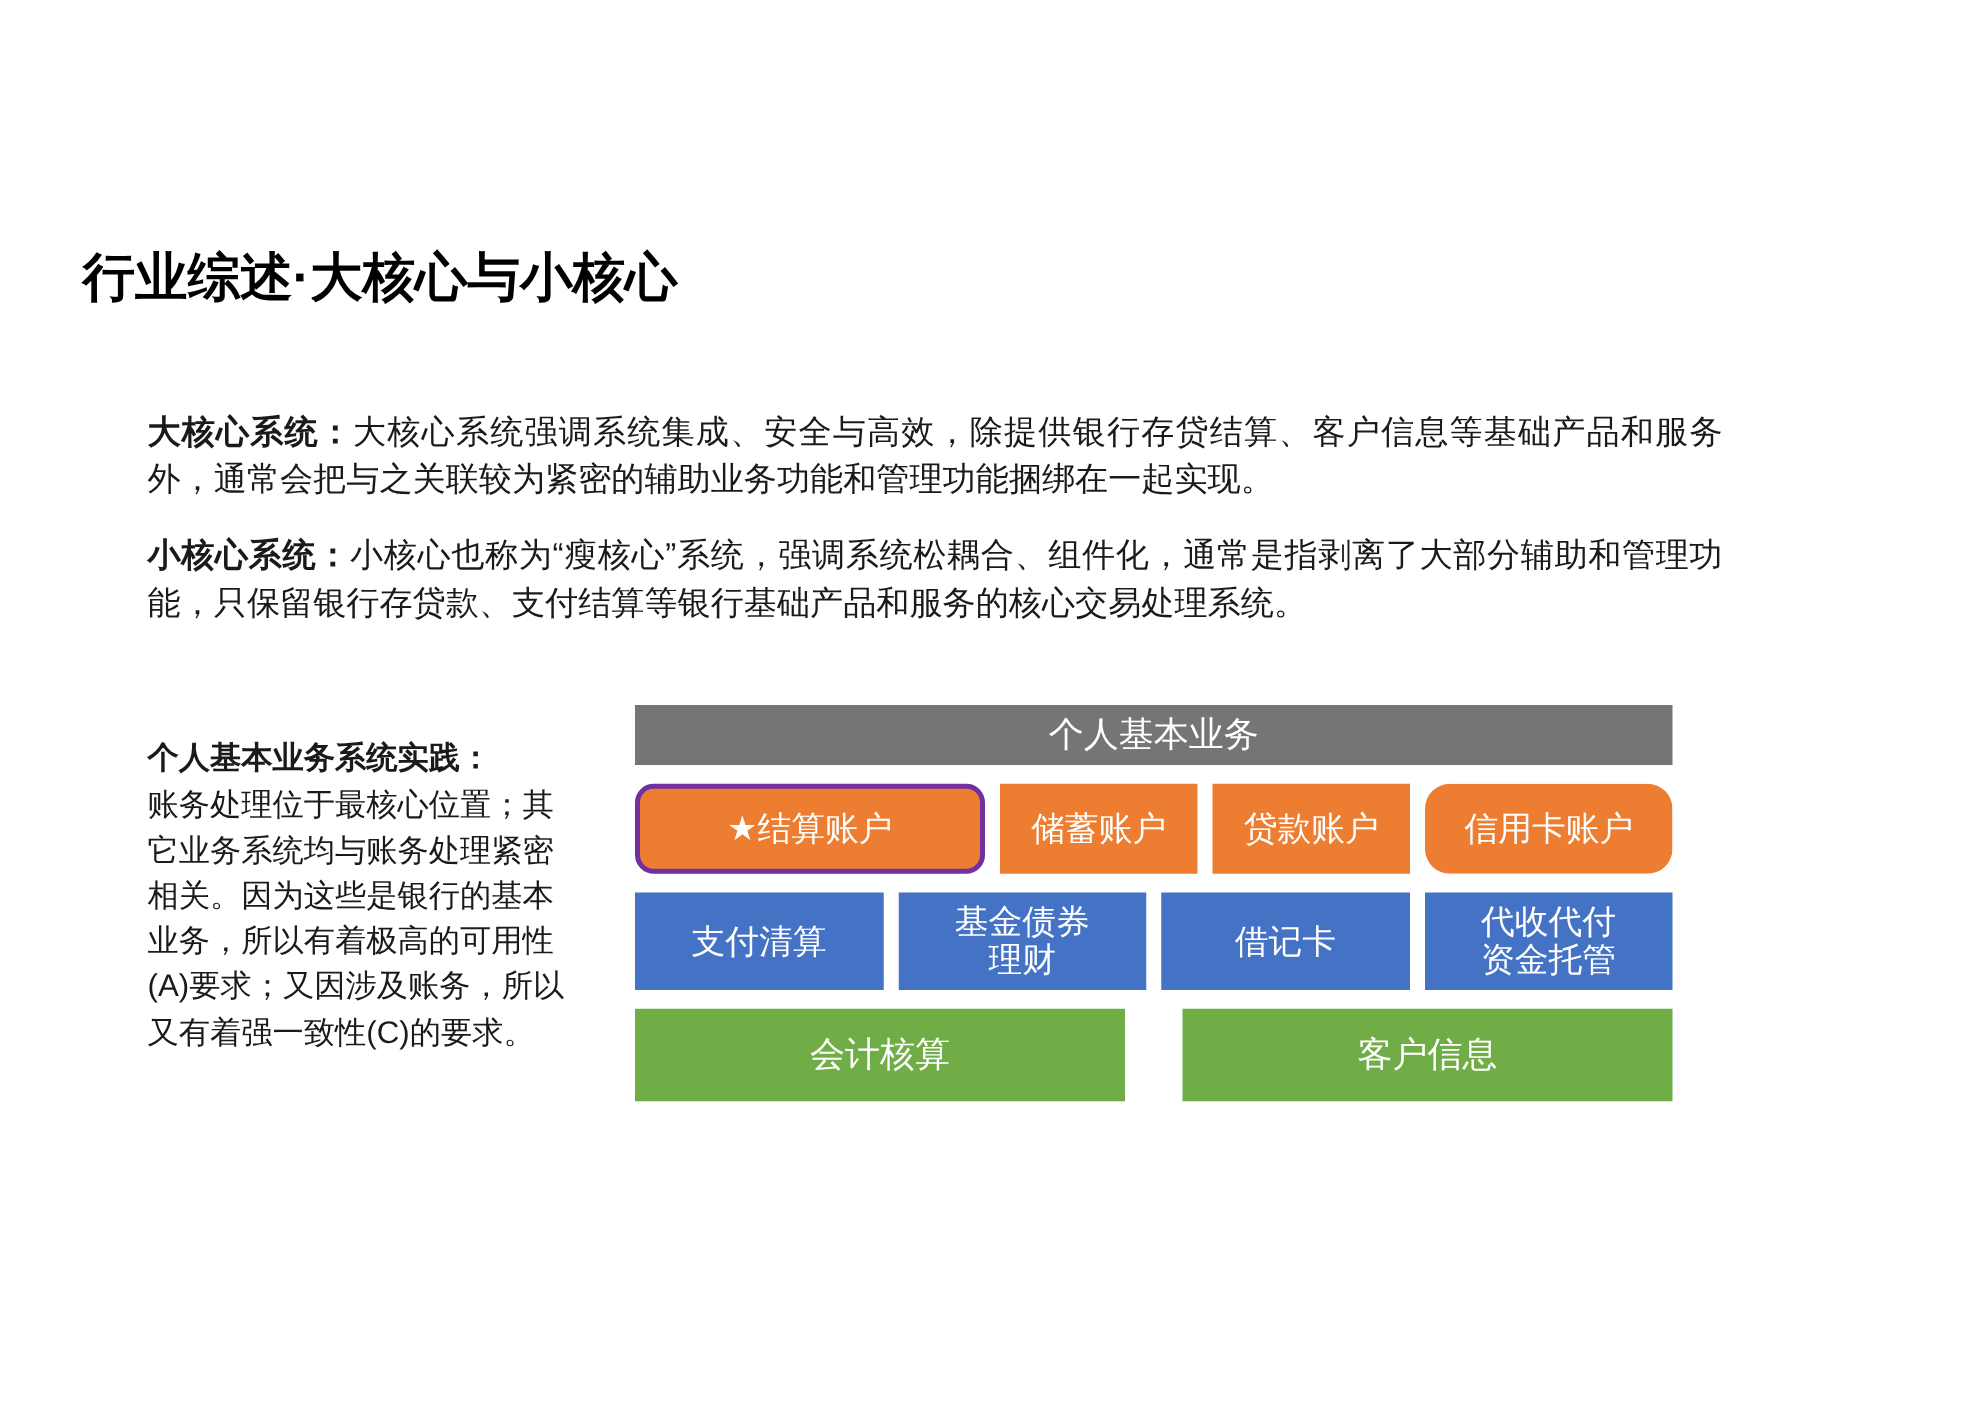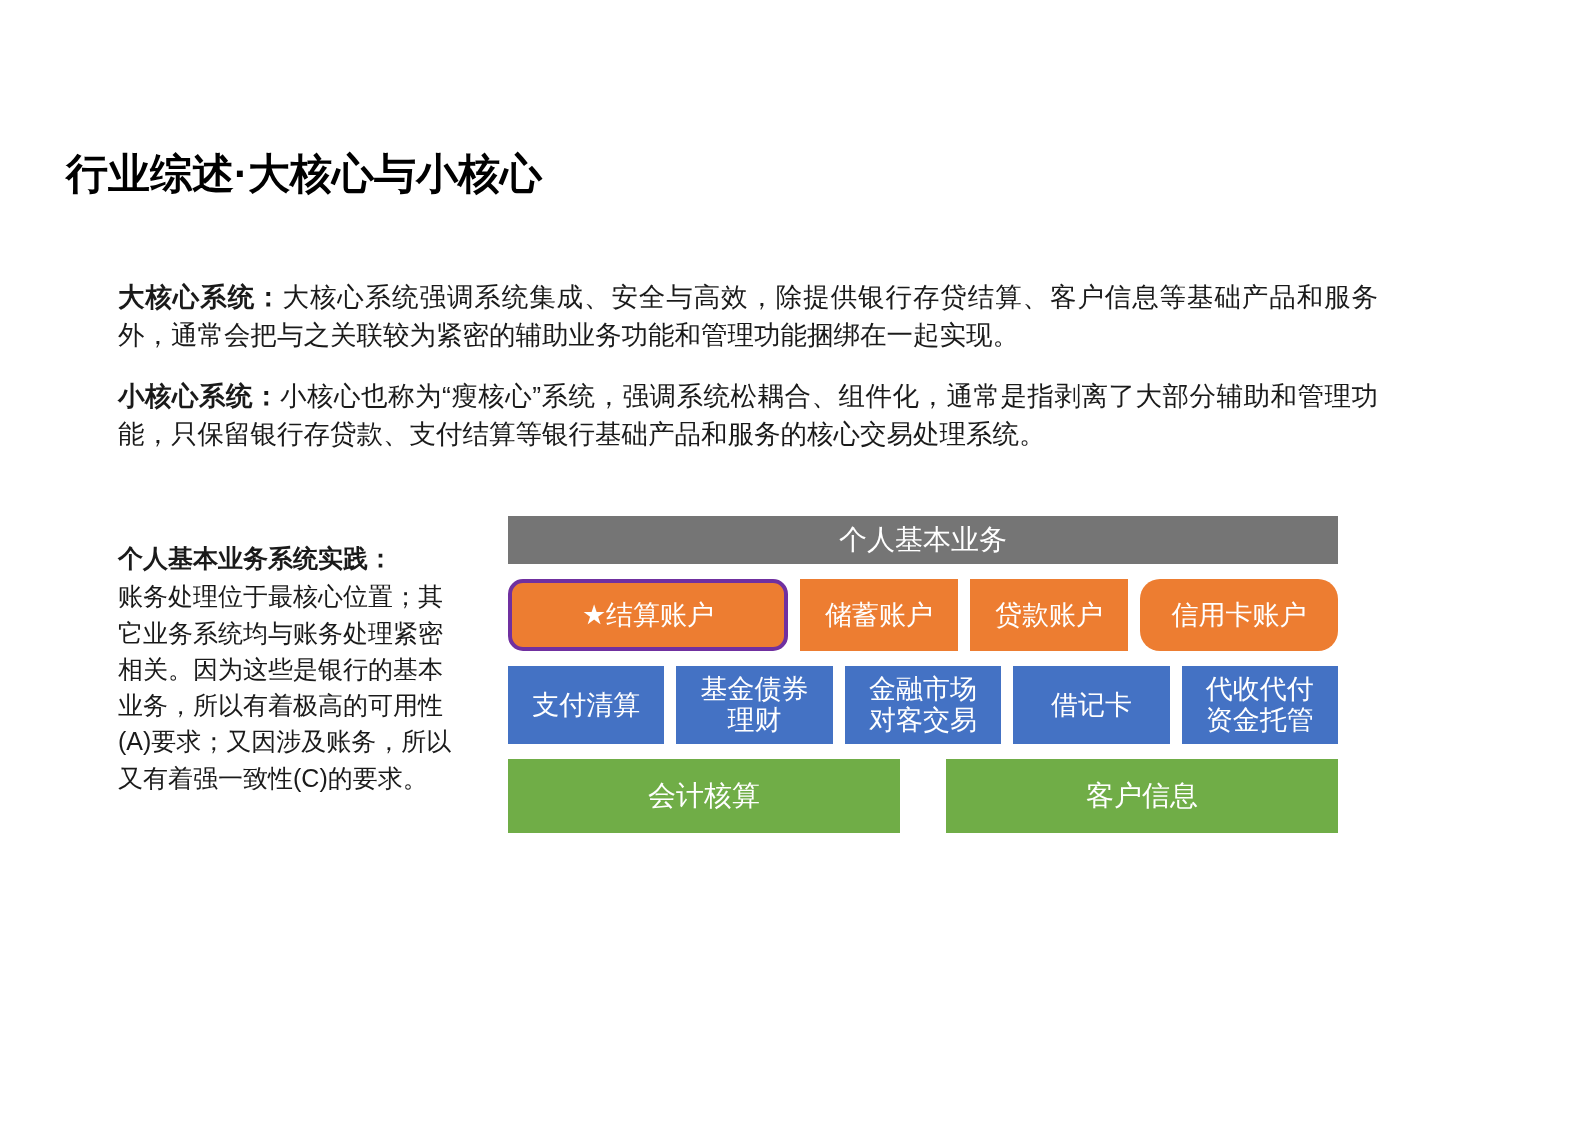--- a/index.html
+++ b/index.html
@@ -13,20 +13,21 @@
     position: relative;
     font-family: "Liberation Sans", "DejaVu Sans", sans-serif;
     color: #1a1a1a;
     overflow: hidden;
   }
 
   .slide {
     position: absolute;
     inset: 0;
     background: #ffffff;
+    margin-top: 48px;
   }
 
   
   .title {
     position: absolute;
     left: 66px;
     top: 146px;
     font-size: 42px;
     font-weight: bold;
     letter-spacing: 0px;
@@ -158,22 +159,20 @@
       <div class="box w-settle box-highlight">★结算账户</div>
       <div class="box w-saving">储蓄账户</div>
       <div class="box w-loan">贷款账户</div>
       <div class="box w-credit">信用卡账户</div>
     </div>
 
     <div class="row row-blue">
       <div class="box">支付清算</div>
       <div class="box">基金债券
 理财</div>
-      <div class="box">金融市场
-对客交易</div>
       <div class="box">借记卡</div>
       <div class="box">代收代付
 资金托管</div>
     </div>
 
     <div class="row row-green">
       <div class="box">会计核算</div>
       <div class="box">客户信息</div>
     </div>
 

